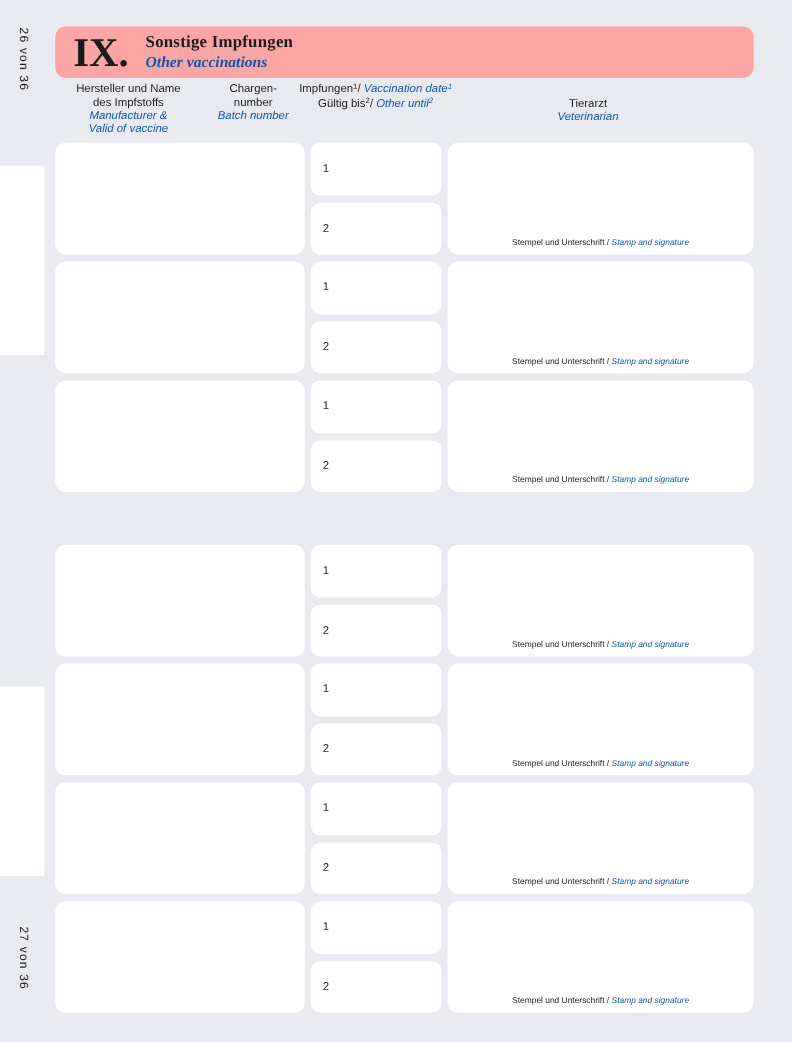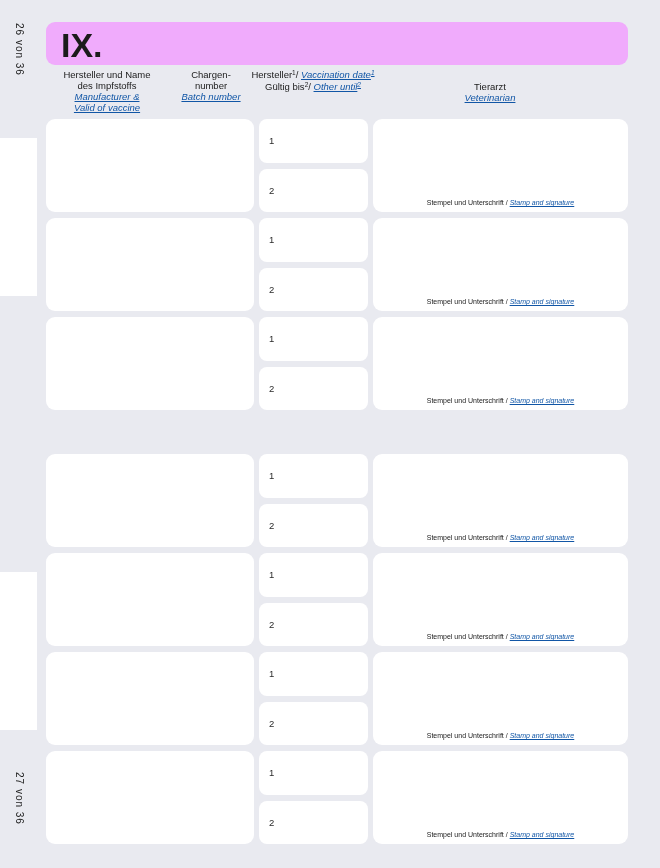--- a/index.html
+++ b/index.html
@@ -21,32 +21,32 @@
     font-size:10px; letter-spacing:1px; color:#222;
     white-space:nowrap;
   }
   .page-num.pn-top { top:23px; }
   .page-num.pn-bottom { top:772px; }
 
   .content { position:absolute; left:46px; top:0; width:582px; height:868px; }
 
   .header-card {
     position:absolute; top:22px; left:0; width:582px; height:43px;
-    background:#f0abfc; border-radius:9px;
-    display:flex; align-items:center;
+    background:#fca5a5; border-radius:9px;
+    display:flex; align-items:center;font-family:Liberation Serif, serif;
   }
   .section-number {
     font-size:34px; font-weight:bold; line-height:1;
     letter-spacing:0px; margin-left:15px; padding-top:2px;
   }
   .header-titles { margin-left:14px; }
   .title-de { font-size:14px; font-weight:bold; letter-spacing:0.2px; line-height:16px; }
   .title-en { font-size:13px; font-weight:bold; font-style:italic; line-height:15px; }
 
-  .en-txt { color:#1156a6; font-style:italic;text-decoration:underline; }
+  .en-txt { color:#1156a6; font-style:italic; }
   .title-en { color:#1156a6; }
 
   .col-head {
     position:absolute; transform:translateX(-50%);
     text-align:center; font-size:9.5px; line-height:11px;
     white-space:nowrap;
   }
   .ch-manufacturer { left:61px;  top:69px;text-align:center; }
   .ch-batch        { left:165px; top:69px; }
   .ch-date         { left:267px; top:69px; }
@@ -81,37 +81,41 @@
 <div class="edge-strip strip-top"></div>
 <div class="edge-strip strip-bottom"></div>
 
 <div class="page-num pn-top">26 von 36</div>
 <div class="page-num pn-bottom">27 von 36</div>
 
 <div class="content">
 
   <div class="header-card">
     <div class="section-number">IX.</div>
+    <div class="header-titles">
+      <div class="title-de">Sonstige Impfungen</div>
+      <div class="title-en">Other vaccinations</div>
+    </div>
   </div>
 
   <div class="col-head ch-manufacturer">
     <div>Hersteller und Name</div>
     <div>des Impfstoffs</div>
     <div class="en-txt">Manufacturer &amp;</div>
     <div class="en-txt">Valid of vaccine</div>
   </div>
 
   <div class="col-head ch-batch">
     <div>Chargen-</div>
     <div>number</div>
     <div class="en-txt">Batch number</div>
   </div>
 
   <div class="col-head ch-date">
-    <div><span>Hersteller</span><span class="sup">1</span><span>/</span> <span class="en-txt">Vaccination date</span><span class="sup en-txt">1</span></div>
+    <div><span>Impfungen</span><span class="sup">1</span><span>/</span> <span class="en-txt">Vaccination date</span><span class="sup en-txt">1</span></div>
     <div><span>Gültig bis</span><span class="sup">2</span><span>/</span> <span class="en-txt">Other until</span><span class="sup en-txt">2</span></div>
   </div>
 
   <div class="col-head ch-vet">
     <div>Tierarzt</div>
     <div class="en-txt">Veterinarian</div>
   </div>
 
   <div class="rows-group group-1">
 

